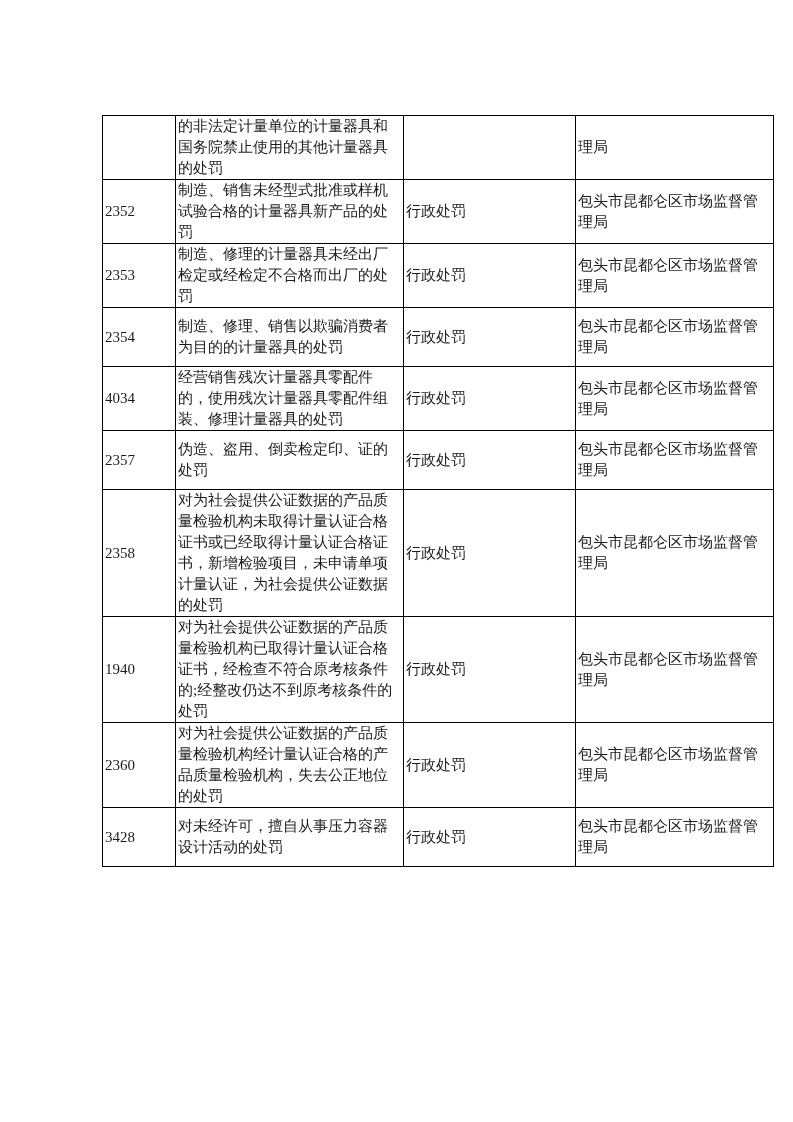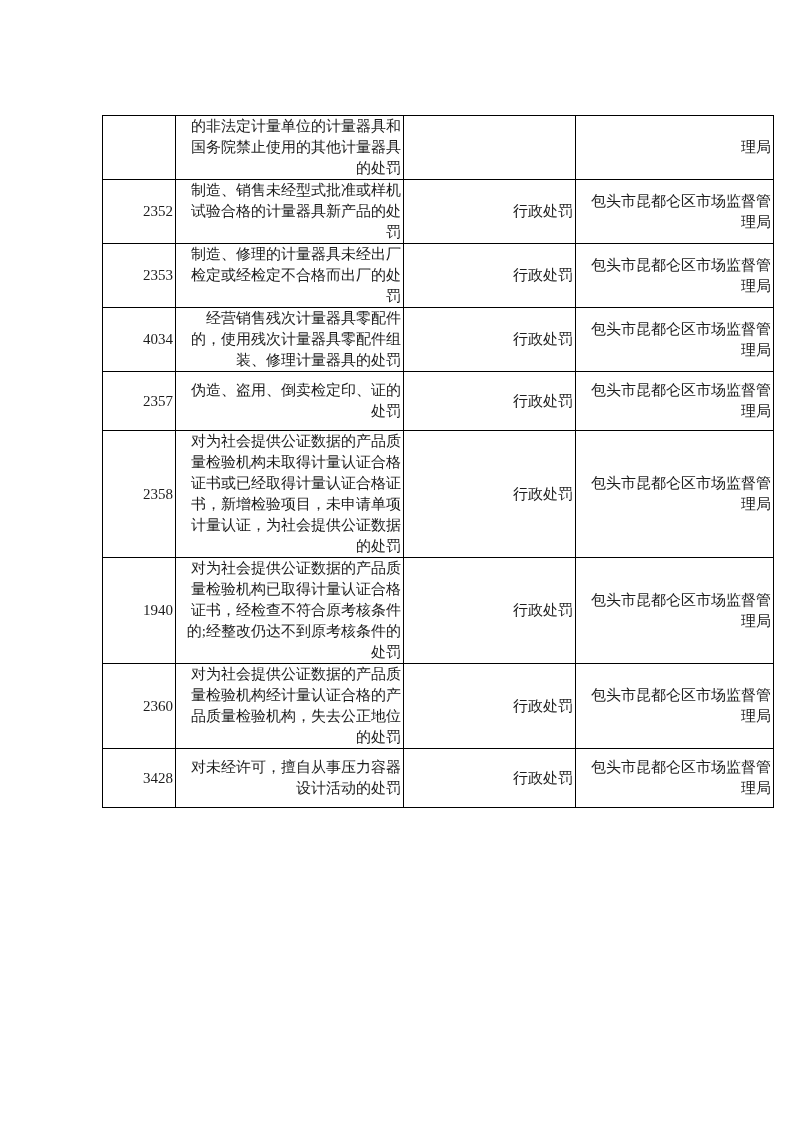--- a/index.html
+++ b/index.html
@@ -22,21 +22,21 @@
     top: 115px;
     width: 671px;
   }
   table.records {
     border-collapse: collapse;
     table-layout: fixed;
     width: 671px;
   }
   table.records td {
     border: 1px solid #000000;
-    text-align: right;
+    text-align: left;
     vertical-align: middle;
     font-size: 15px;
     line-height: 21px;
     white-space: pre-line;
     padding: 0 2px;
     height: 58px; 
     overflow: hidden;
   }
   col.c-id     { width: 73px;  }
   col.c-matter { width: 228px; }
@@ -71,20 +71,28 @@
 罚</td>
             <td>行政处罚</td>
             <td>包头市昆都仑区市场监督管
 理局</td>
           </tr>
           <tr>
             <td>2353</td>
             <td>制造、修理的计量器具未经出厂
 检定或经检定不合格而出厂的处
 罚</td>
+            <td>行政处罚</td>
+            <td>包头市昆都仑区市场监督管
+理局</td>
+          </tr>
+          <tr>
+            <td>2354</td>
+            <td>制造、修理、销售以欺骗消费者
+为目的的计量器具的处罚</td>
             <td>行政处罚</td>
             <td>包头市昆都仑区市场监督管
 理局</td>
           </tr>
           <tr>
             <td>4034</td>
             <td>经营销售残次计量器具零配件
 的，使用残次计量器具零配件组
 装、修理计量器具的处罚</td>
             <td>行政处罚</td>

